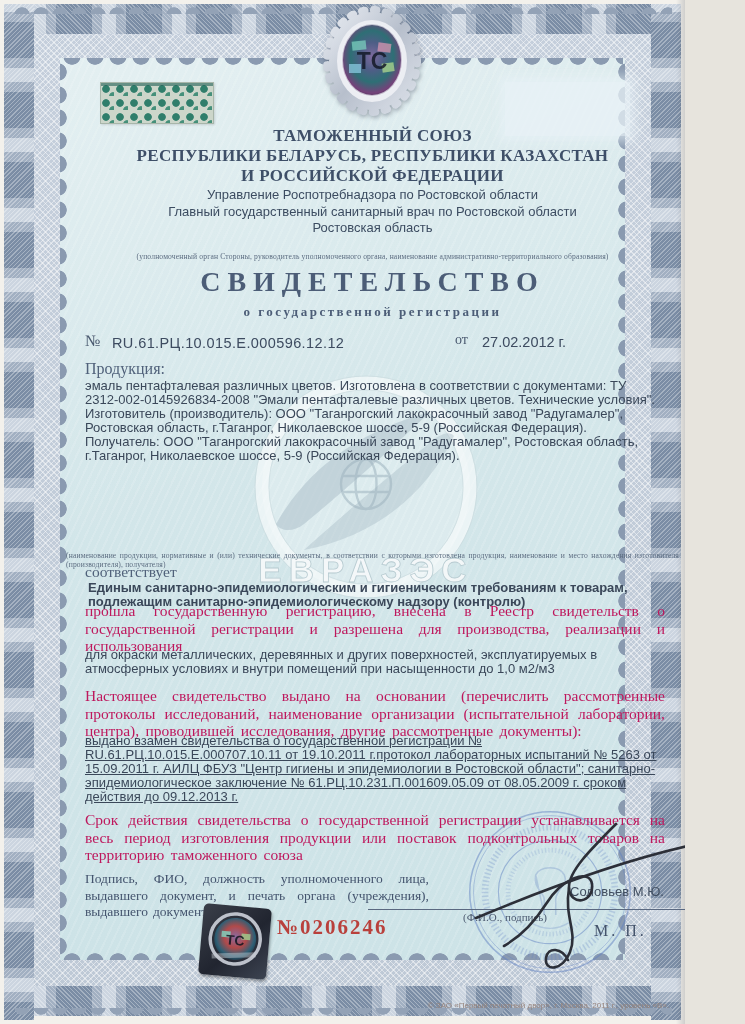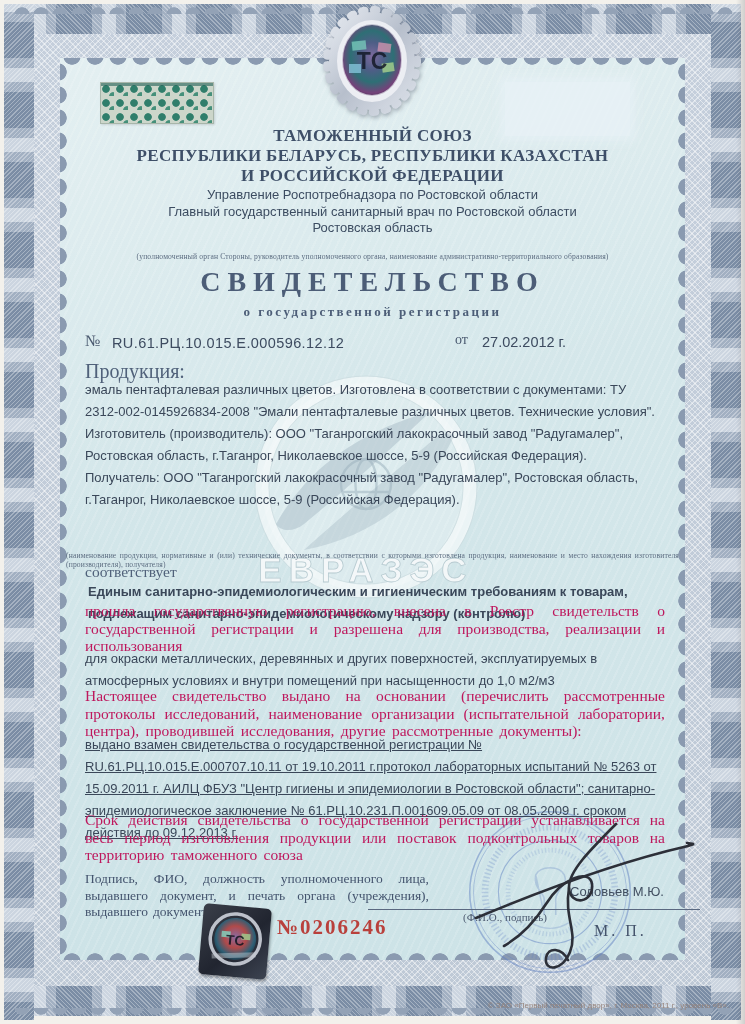--- a/index.html
+++ b/index.html
@@ -1,16 +1,16 @@
 <!DOCTYPE html>
 <html><head>
 <meta charset="utf-8">
 <style>
   html,body{margin:0;padding:0;background:#e7e4dd;}
-  .paper{position:relative;width:745px;height:1024px;background:#f3f1ec;overflow:hidden;
+  .paper{position:relative;width:685px;height:1024px;background:#f3f1ec;overflow:hidden;
          font-family:"Liberation Serif",serif;color:#42526b;}
   .paper::after{content:"";position:absolute;right:0;top:0;bottom:0;width:9px;
          background:linear-gradient(to left,rgba(80,85,95,.22),rgba(0,0,0,0));pointer-events:none;}
 
   
   .band{position:absolute;left:13px;right:13px;top:11px;bottom:15px;border-radius:5px;
     background:
       repeating-linear-gradient(45deg,rgba(255,255,255,.45) 0 1px,rgba(255,255,255,0) 1px 4px),
       repeating-linear-gradient(-45deg,rgba(255,255,255,.45) 0 1px,rgba(255,255,255,0) 1px 4px),
       linear-gradient(#c5cfdc,#bec9d6);}
@@ -74,22 +74,22 @@
   .hdr .o:first-of-type{margin-top:5px;}
   .cap{font-size:7.6px;color:#5c6c80;letter-spacing:.15px;}
   .cap1{left:62px;top:252px;width:621px;}
   .ttl{left:62px;top:266px;width:621px;font-weight:bold;font-size:28px;letter-spacing:7px;color:#4c5d77;}
   .sttl{left:62px;top:304px;width:621px;font-weight:bold;font-size:13px;letter-spacing:2.5px;color:#4c5d77;}
   .numrow{left:85px;top:332px;width:580px;height:22px;}
   .numrow .nsign{position:absolute;left:0;top:0;font-size:16px;color:#4a596f;}
   .numrow .nval{position:absolute;left:27px;top:3px;font-size:14.5px;letter-spacing:.4px;color:#3d4b60;}
   .numrow .ot{position:absolute;left:370px;top:0;font-size:14px;color:#4a596f;}
   .numrow .ndate{position:absolute;left:397px;top:2px;font-size:14.5px;color:#3d4b60;}
-  .plabel{left:85px;top:360px;font-size:20px;color:#50617a;}
-  .body13{font-size:13px;line-height:22px;color:#3a4759;}
+  .plabel{left:85px;top:360px;font-size:16px;color:#50617a;}
+  .body13{font-size:13px;line-height:14px;color:#3a4759;}
   .ptext{left:85px;top:379px;width:577px;}
   .cap2{left:66px;top:551px;width:613px;text-align:justify;}
   .sootv{left:85px;top:563px;font-size:15.5px;color:#50617a;}
   .conform{left:88px;top:581px;width:577px;font-weight:bold;}
   .serifp{font-size:15.5px;line-height:17.5px;color:#be185d;text-align:justify;word-spacing:2.5px;}
   .regp{left:85px;top:602px;width:580px;}
   .usage{left:85px;top:648px;width:577px;}
   .basisintro{left:85px;top:687px;width:580px;}
   .basisdet{left:85px;top:734px;width:577px;text-decoration:underline;}
   .validity{left:85px;top:811px;width:580px;}

